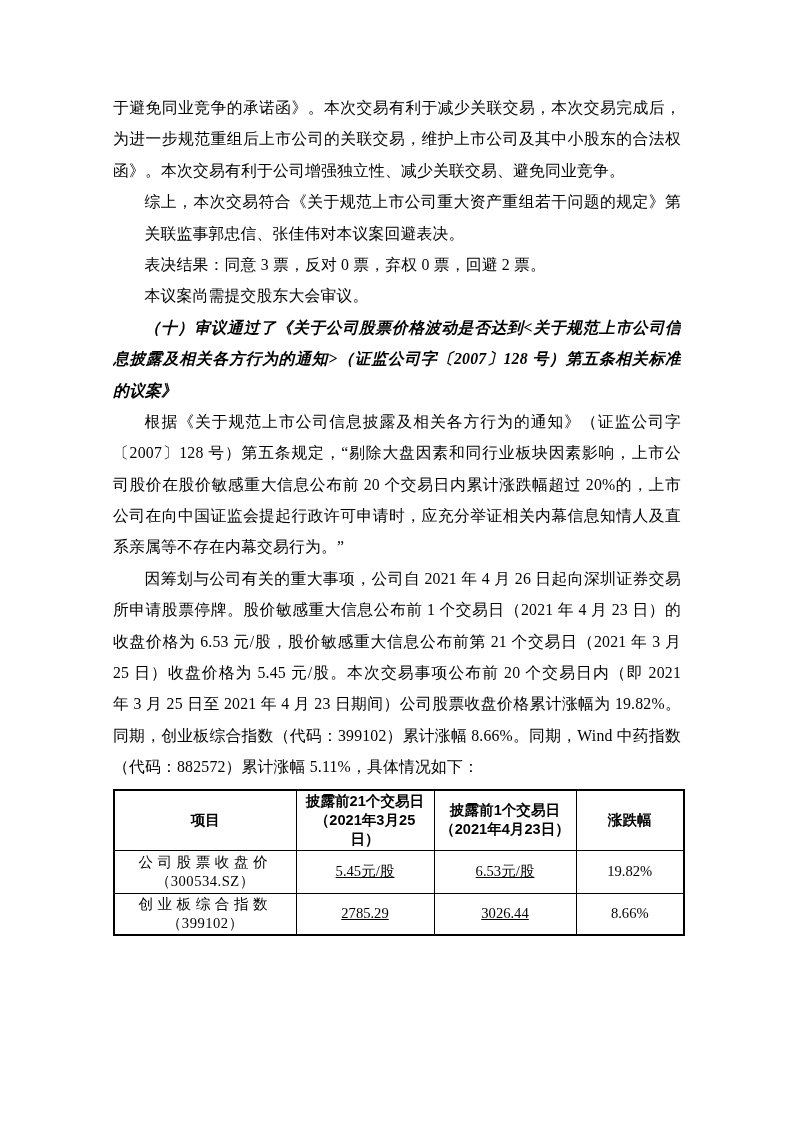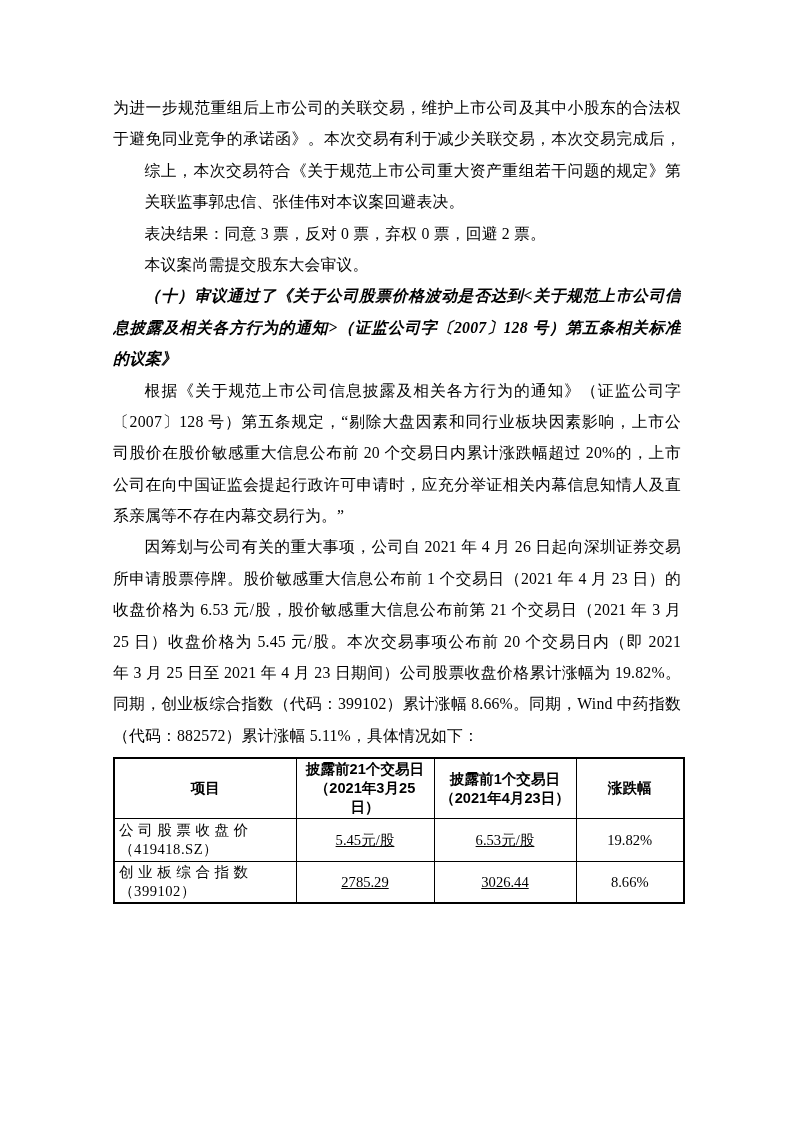--- a/index.html
+++ b/index.html
@@ -62,21 +62,21 @@
     vertical-align: middle;
   }
   table.pricetable th {
     font-family: "Liberation Sans", "DejaVu Sans", sans-serif;
     font-weight: bold;
     text-align: center;
     white-space: pre-line;
     height: 42px;
   }
   td.itemcell {
-    text-align: left;
+    text-align: center;
     padding-left: 9px;
   }
   td.numcell {
     text-align: center;
     text-decoration: underline;
   }
   td.pctcell {
     text-align: center;
     padding-right: 4px;
   }
@@ -90,22 +90,23 @@
   .subline {
     display: block;
     letter-spacing: 0.5px;
   }
   .subline:empty { display: none; }
 </style>
 </head>
 <body>
 
 <div class="doc">
+  <div class="line">于避免同业竞争的承诺函》。本次交易有利于减少关联交易，本次交易完成后，</div>
   <div class="line">为进一步规范重组后上市公司的关联交易，维护上市公司及其中小股东的合法权</div>
-  <div class="line">于避免同业竞争的承诺函》。本次交易有利于减少关联交易，本次交易完成后，</div>
+  <div class="line last">函》。本次交易有利于公司增强独立性、减少关联交易、避免同业竞争。</div>
   <div class="line first">综上，本次交易符合《关于规范上市公司重大资产重组若干问题的规定》第</div>
   <div class="line first last">关联监事郭忠信、张佳伟对本议案回避表决。</div>
   <div class="line first last">表决结果：同意 3 票，反对 0 票，弃权 0 票，回避 2 票。</div>
   <div class="line first last">本议案尚需提交股东大会审议。</div>
   <div class="line bold first">（十）审议通过了《关于公司股票价格波动是否达到&lt;关于规范上市公司信</div>
   <div class="line bold">息披露及相关各方行为的通知&gt;（证监公司字〔2007〕128 号）第五条相关标准</div>
   <div class="line bold last">的议案》</div>
   <div class="line first">根据《关于规范上市公司信息披露及相关各方行为的通知》（证监公司字</div>
   <div class="line">〔2007〕128 号）第五条规定，“剔除大盘因素和同行业板块因素影响，上市公</div>
   <div class="line">司股价在股价敏感重大信息公布前 20 个交易日内累计涨跌幅超过 20%的，上市</div>
@@ -133,21 +134,21 @@
 （2021年3月25日）</th>
         <th>披露前1个交易日
 （2021年4月23日）</th>
         <th>涨跌幅</th>
       </tr>
     </thead>
     <tbody>
       <tr class="r1">
         <td class="itemcell">
           <span class="spread">公司股票收盘价</span>
-          <span class="subline">（419418.SZ）</span>
+          <span class="subline">（300534.SZ）</span>
         </td>
         <td class="numcell">5.45元/股</td>
         <td class="numcell">6.53元/股</td>
         <td class="pctcell">19.82%</td>
       </tr>
       <tr class="r2">
         <td class="itemcell">
           <span class="spread">创业板综合指数</span>
           <span class="subline">（399102）</span>
         </td>

